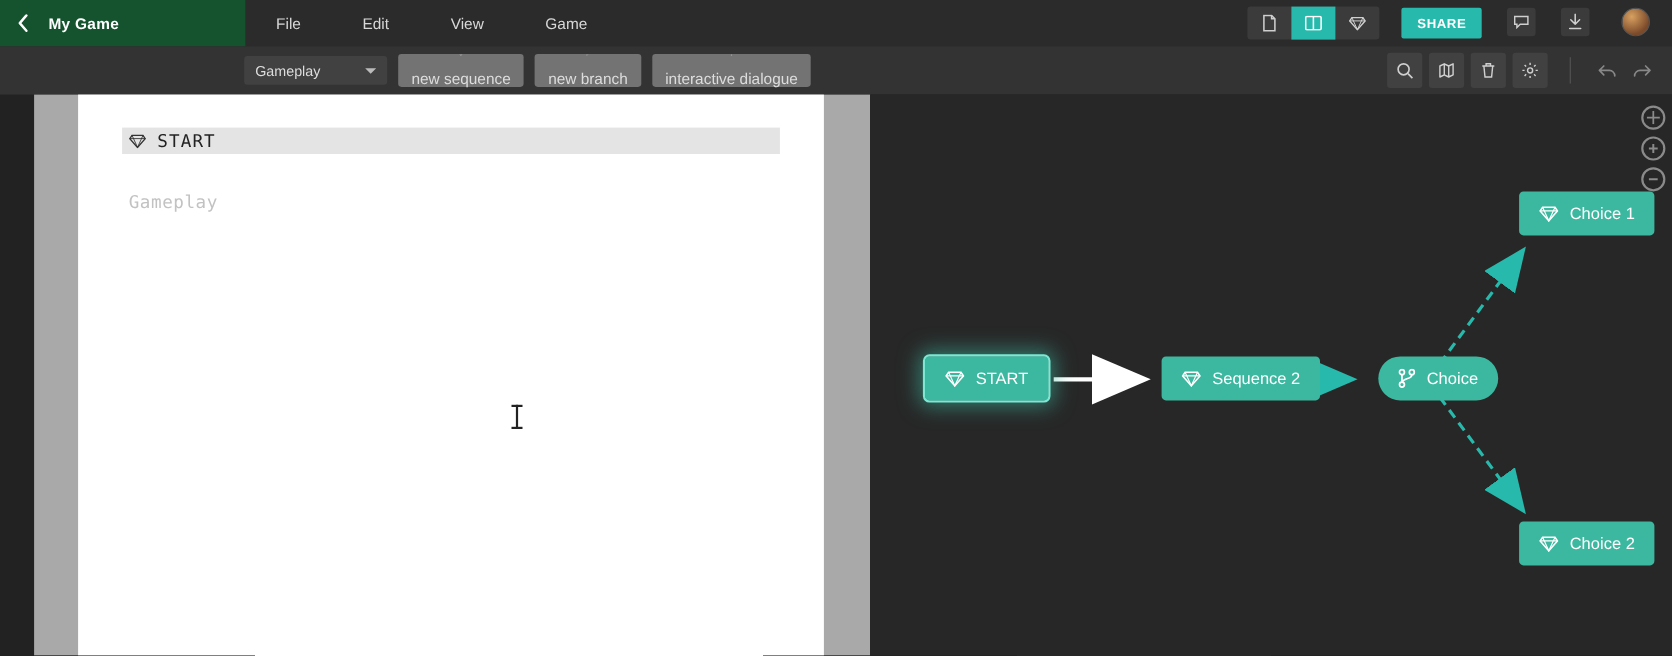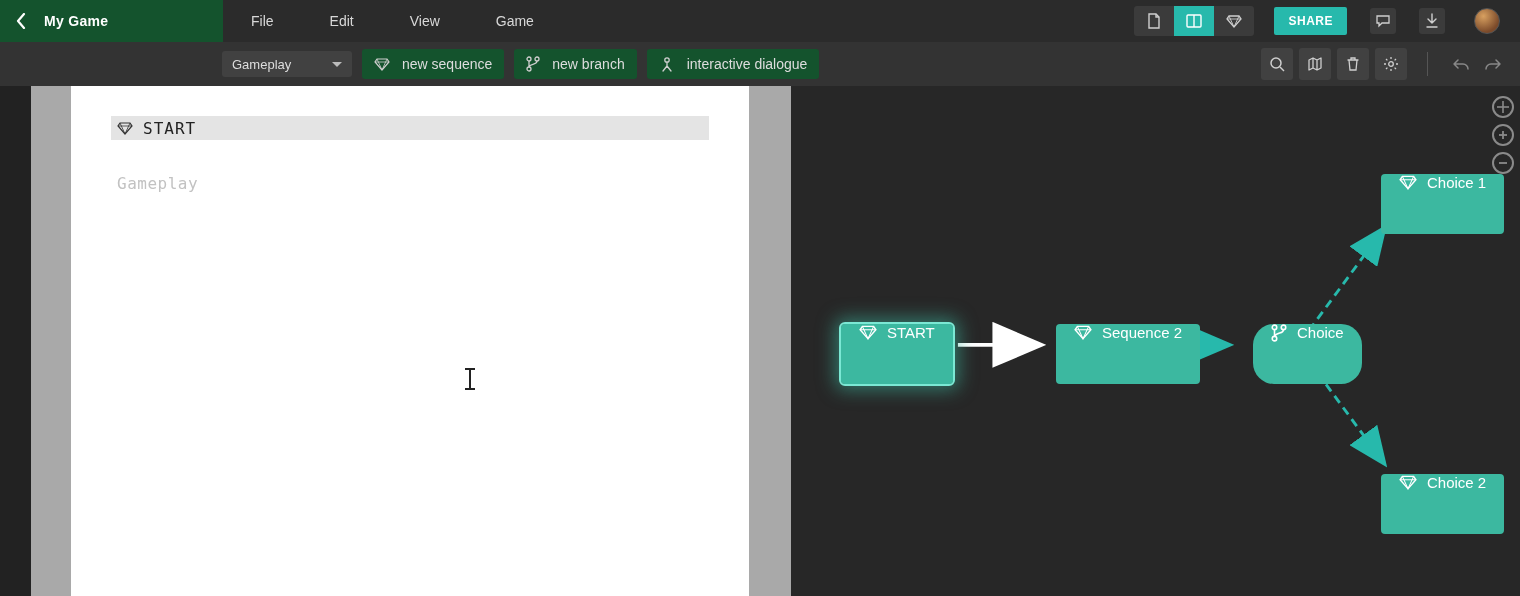--- a/index.html
+++ b/index.html
@@ -8,47 +8,47 @@
   .topbar { display:flex; align-items:center; height:42px; background:#2b2b2b; }
   .topbar-left { display:flex; align-items:center; width:223px; height:100%; background:#14532d; padding-left:6px; }
   .back-btn { width:30px; height:30px; display:flex; align-items:center; justify-content:center; cursor:pointer; color:#fff; }
   .title { color:#fff; font-size:14px; font-weight:600; margin-left:8px; letter-spacing:0.3px;}
   .menus { display:flex; align-items:center; height:100%; }
   .menu { padding:0 28px; height:100%; display:flex; align-items:center; font-size:14px; color:#d8d8d8; cursor:pointer; }
   .spacer { flex:1; }
   .viewmodes { display:flex; gap:0; margin-right:20px; background:#3b3b3b; border-radius:3px; padding:0;}
   .vm-btn { width:40px; height:30px; display:flex; align-items:center; justify-content:center; cursor:pointer; color:#cfcfcf;}
   .vm-btn.active { background:#27b9ac; color:#fff; }
-  .right-cluster { display:flex; align-items:center; gap:23px; margin-right:10px;}
+  .right-cluster { display:flex; align-items:flex-start; gap:23px; margin-right:10px;}
   .share-btn { background:#27b9ac; color:#fff; font-size:12px; font-weight:700; letter-spacing:0.5px; padding:7px 14px; border-radius:2px; cursor:pointer;}
   .square-btn { width:26px; height:26px; display:flex; align-items:center; justify-content:center; background:#3b3b3b; border-radius:3px; cursor:pointer; color:#cfcfcf;}
   .avatar { width:26px; height:26px; border-radius:50%; background:radial-gradient(circle at 35% 30%, #d8a060, #7b4a2a 70%); border:1px solid #555; cursor:pointer; margin-left:6px; margin-right:10px;}
   
   .secondbar { height:44px; background:#333333; display:flex; align-items:center; justify-content:space-between; padding:0 14px 0 222px;}
   .sb-left { display:flex; align-items:center; gap:10px;}
   .dropdown { display:flex; align-items:center; justify-content:space-between; width:130px; height:26px; background:#414141; border-radius:3px; padding:0 10px; font-size:13px; color:#ddd; cursor:pointer;}
   .chev { width:0; height:0; border-left:5px solid transparent; border-right:5px solid transparent; border-top:5px solid #bbb; }
-  .tool-btn { display:flex; align-items:center; gap:12px; height:30px; background:#14532d; border-radius:3px; padding:0 12px; font-size:14px; color:#ddd; cursor:pointer;}
+  .tool-btn { display:flex; align-items:center; gap:12px; height:30px; background:#737373; border-radius:3px; padding:0 12px; font-size:14px; color:#ddd; cursor:pointer;flex-direction:column;}
   .sb-right { display:flex; align-items:center; gap:6px;}
   .icon-btn { width:32px; height:32px; background:#414141; border-radius:3px; display:flex; align-items:center; justify-content:center; cursor:pointer; color:#cfcfcf;}
   .divider-v { width:1px; height:24px; background:#555; margin:0 14px;}
   .ghost-btn { width:26px; height:26px; display:flex; align-items:center; justify-content:center; cursor:pointer; color:#888;}
   
   .workspace { display:flex; height:calc(596px - 42px - 44px);margin-left:31px; }
   .editor-pane { width:760px; background:#a9a9a9; position:relative; display:flex; justify-content:center; padding-top:0;}
   .page { width:678px; background:#fff; margin-left:40px; margin-right:42px; height:100%; padding:30px 0 0 0; position:relative;}
   .start-block { margin:0 40px 0 40px; background:#e4e4e4; height:24px; display:flex; align-items:center; gap:10px; padding:0 6px; font-family:"Consolas","Menlo",monospace; font-size:16px; letter-spacing:1px; color:#222;}
   .placeholder { margin:34px 40px 0 46px; font-family:"Consolas","Menlo",monospace; font-size:16px; color:#c2c2c2; letter-spacing:0.5px;}
   .caret { position:absolute; left:398px; top:282px; width:2px; height:22px; background:#222; }
   .caret::before, .caret::after { content:""; position:absolute; left:-4px; width:10px; height:2px; background:#222;}
   .caret::before { top:0;} .caret::after { bottom:0;}
   
   .graph-pane { flex:1; background:#272727; position:relative; overflow:hidden;}
   .graph-svg { position:absolute; inset:0; width:100%; height:100%; }
-  .node { position:absolute; display:flex; gap:10px; background:#3cb8a0; color:#fff; font-size:15px; border-radius:4px; padding:0 18px; height:60px; cursor:pointer; }
+  .node { position:absolute; display:flex; align-items:center; gap:10px; background:#3cb8a0; color:#fff; font-size:15px; border-radius:4px; padding:0 18px; height:40px; cursor:pointer; }
   .node.glow { box-shadow:0 0 18px 6px rgba(60,184,160,0.55); outline:2px solid #7be8d4; }
   .node.choice { border-radius:21px; }
   .zoom-ctrls { position:absolute; right:6px; top:10px; display:flex; flex-direction:column; gap:6px;}
   .zoom-btn { width:22px; height:22px; border:2px solid #8a8a8a; border-radius:50%; display:flex; align-items:center; justify-content:center; color:#8a8a8a; cursor:pointer; font-size:14px; line-height:1;}
   svg { display:block; }
 </style>
 </head>
 <body>
 
 <div class="topbar">

